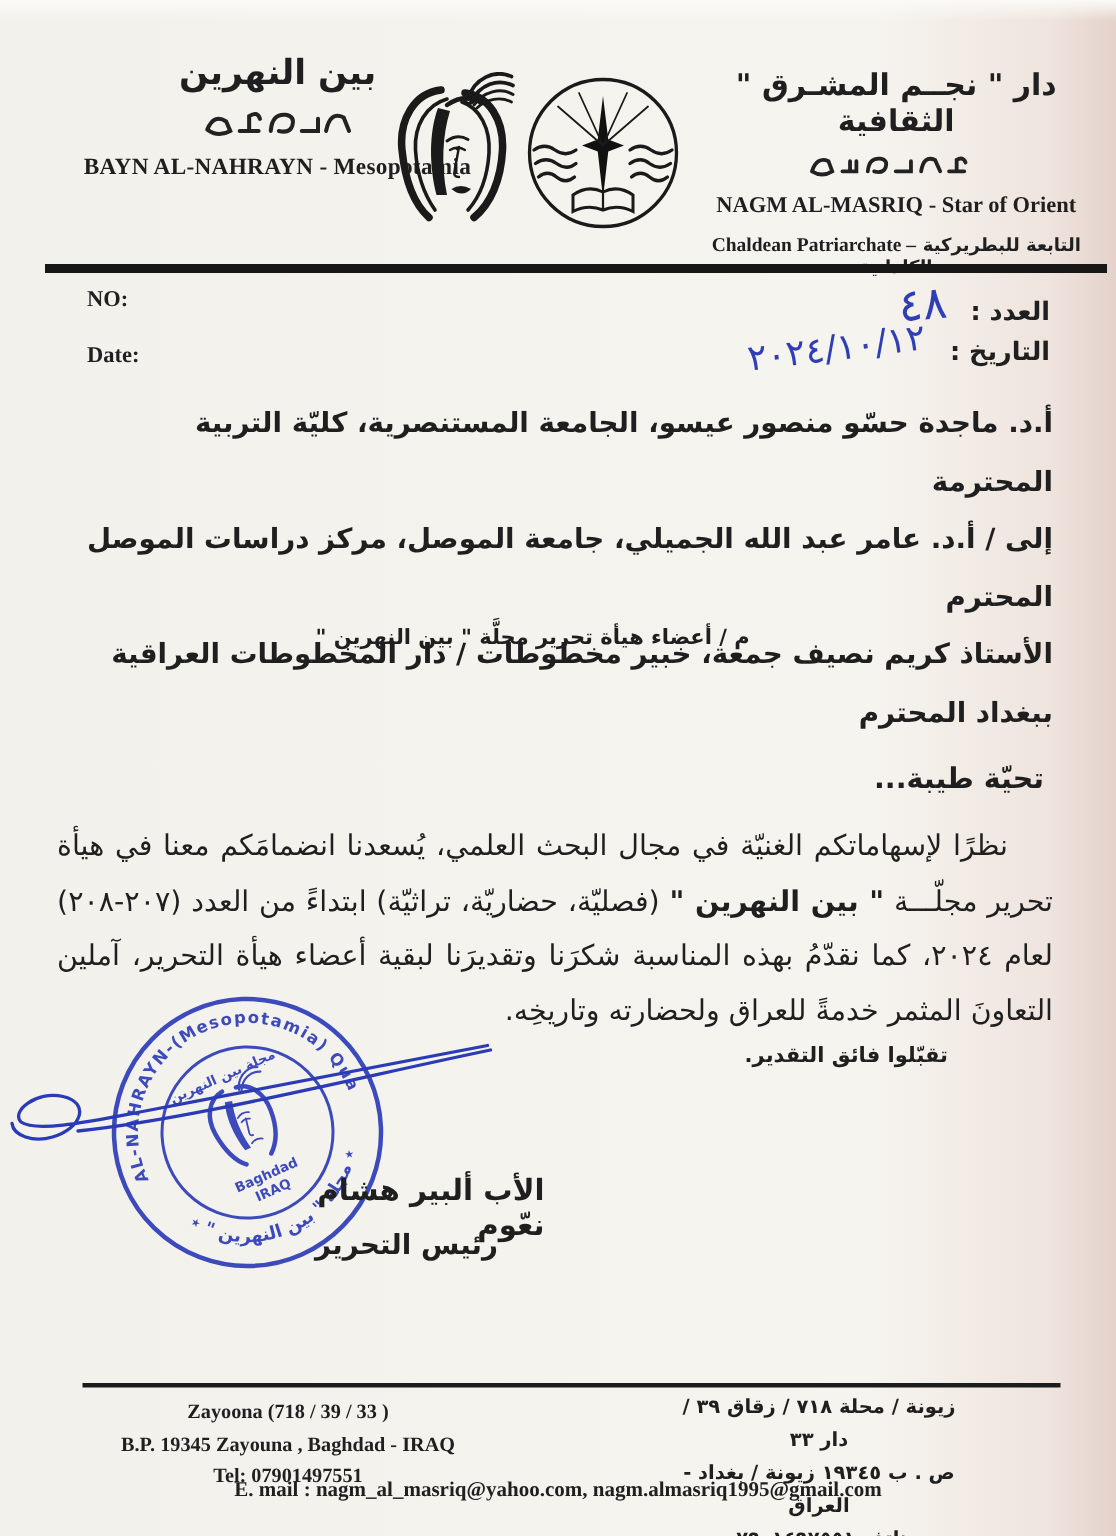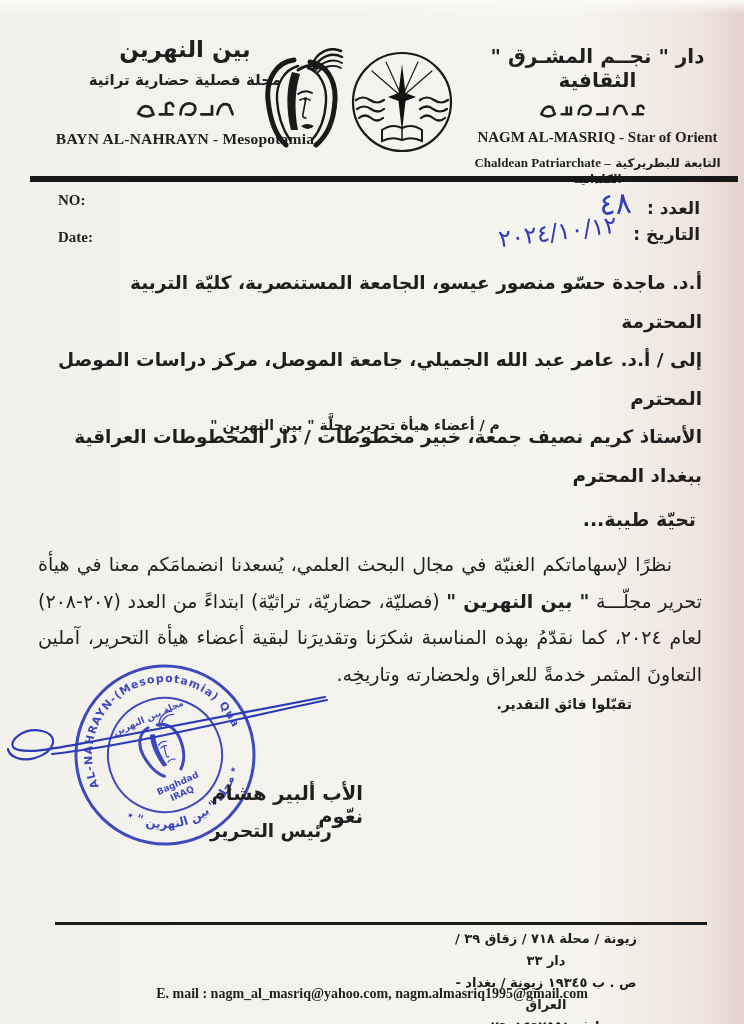--- a/index.html
+++ b/index.html
@@ -60,21 +60,20 @@
   .foot-ar{left:446px;top:928px;width:200px;text-align:center;font-size:13px;font-weight:700;line-height:22px;}
   .foot-email{left:120px;top:986px;width:504px;text-align:center;font-size:14px;font-weight:700;}
 </style>
 </head>
 <body>
 
 <div class="page">
 
   <div class="abs hdr-left center">
     <div class="title ar">بين النهرين</div>
-    <div class="subtitle ar">مجلة فصلية حضارية تراثية</div>
     <div class="syr">
       <svg width="108" height="26" viewBox="0 0 120 28">
         <g stroke="#222" stroke-width="3" fill="none" stroke-linecap="round">
           <path d="M8 20 q5 -12 14 -6 l3 7 q-9 5 -17 -1"></path>
           <path d="M32 21 h14 M39 21 v-11 q6 -4 8 2"></path>
           <path d="M55 21 q1 -13 11 -12 q7 1 5 8 q-2 6 -10 4"></path>
           <path d="M78 21 h12 v-9"></path>
           <path d="M96 21 q3 -15 13 -10 l4 10"></path>
         </g>
       </svg>
@@ -204,20 +203,25 @@
         <path d="M327 52 C240 70 128 98 52 106"></path>
       </g>
     </svg>
   </div>
 
   <div class="abs sig-name ar">الأب ألبير هشام نعّوم</div>
   <div class="abs sig-title ar">رئيس التحرير</div>
 
   <div class="abs rule-bottom"></div>
 
+  <div class="abs foot-en serif">
+    <div>Zayoona (718 / 39 / 33 )</div>
+    <div>B.P. 19345  Zayouna , Baghdad - IRAQ</div>
+    <div>Tel: 07901497551</div>
+  </div>
 
   <div class="abs foot-ar ar">
     <div>زيونة / محلة ٧١٨ / زقاق ٣٩ / دار ٣٣</div>
     <div>ص . ب ١٩٣٤٥ زيونة / بغداد - العراق</div>
     <div>هاتف ٠٧٩٠١٤٩٧٥٥١</div>
   </div>
 
   <div class="abs foot-email serif">E. mail : nagm_al_masriq@yahoo.com, nagm.almasriq1995@gmail.com</div>
 
 </div>

